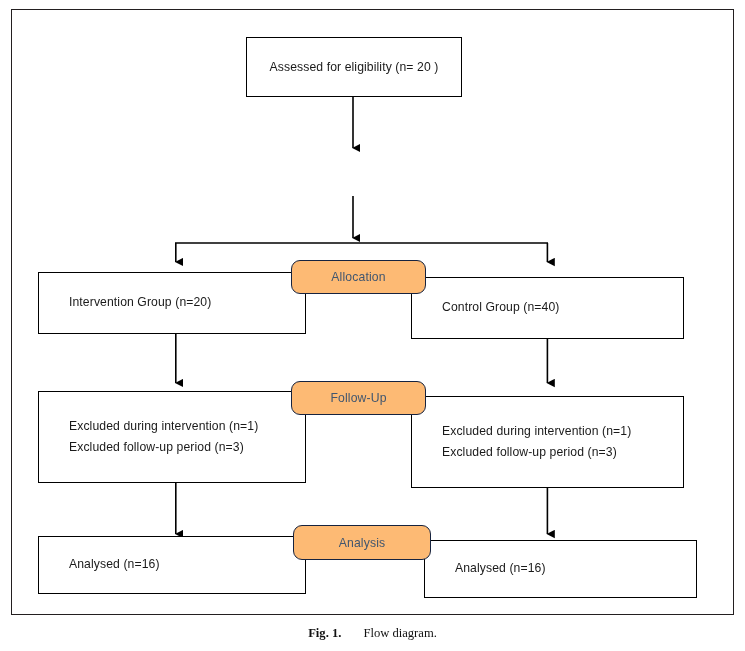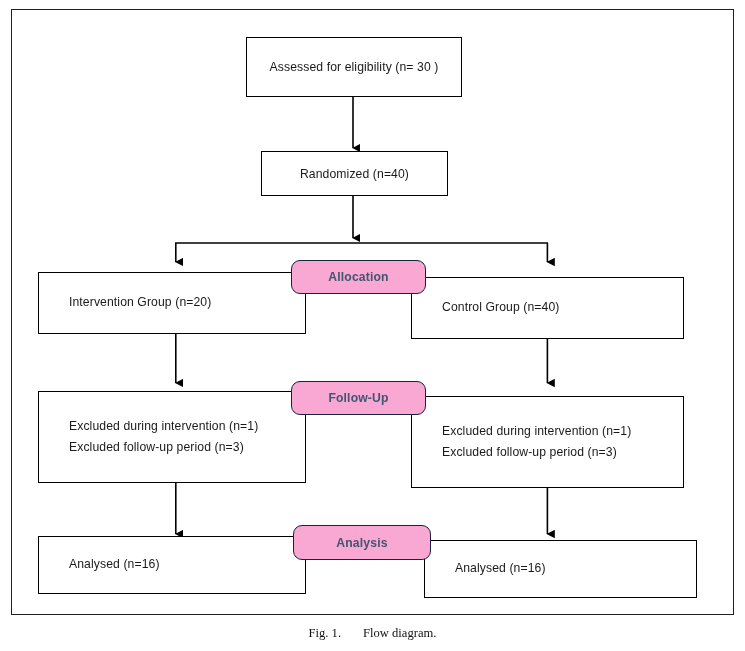--- a/index.html
+++ b/index.html
@@ -54,44 +54,43 @@
   }
   .node-left .line {
     line-height: 1.1;
   }
   .node-left .line + .line {
     margin-top: 8px;
   }
   .badge {
     position: absolute;
     box-sizing: border-box;
-    background: #f9a8d4;
+    background: #fdba74;
     border: 1.4px solid #16233f;
     border-radius: 9px;
     display: flex;
     align-items: center;
     justify-content: center;
     font-size: 12.2px;
     color: #41566f;
     letter-spacing: 0.15px;
     z-index: 5;
-    font-weight: bold;
   }
   #caption {
     position: absolute;
     left: 0;
     top: 626px;
     width: 745px;
     text-align: center;
     font-family: "Liberation Serif", serif;
     font-size: 12.6px;
     color: #111111;
   }
   #caption .fignum {
-    font-weight: normal;
+    font-weight: bold;
   }
   #caption .captext {
     margin-left: 22px;
   }
 </style>
 </head>
 <body>
 
 <div id="page">
 
@@ -117,26 +116,23 @@
     <line x1="175.8" y1="334" x2="175.8" y2="383" stroke="#000000" stroke-width="1.6" marker-end="url(#arrowhead)"></line>
 
     <line x1="547.4" y1="334" x2="547.4" y2="383" stroke="#000000" stroke-width="1.6" marker-end="url(#arrowhead)"></line>
 
     <line x1="175.8" y1="483" x2="175.8" y2="534" stroke="#000000" stroke-width="1.6" marker-end="url(#arrowhead)"></line>
 
     <line x1="547.4" y1="483" x2="547.4" y2="534" stroke="#000000" stroke-width="1.6" marker-end="url(#arrowhead)"></line>
   </svg>
 
   <div class="node node-center" style="left:246px; top:37px; width:216px; height:60px;">
-    <span>Assessed for eligibility (n= 30 )</span>
+    <span>Assessed for eligibility (n= 20 )</span>
   </div>
 
-  <div class="node node-center" style="left:261px; top:151px; width:187px; height:45px;">
-    <span>Randomized (n=40)</span>
-  </div>
 
   <div class="node node-left" style="left:38px; top:272px; width:268px; height:62px;">
     <span class="line">Intervention Group (n=20)</span>
   </div>
 
   <div class="node node-left" style="left:411px; top:277px; width:273px; height:62px;">
     <span class="line">Control Group (n=40)</span>
   </div>
 
   <div class="badge" style="left:291px; top:260px; width:135px; height:34px;">

